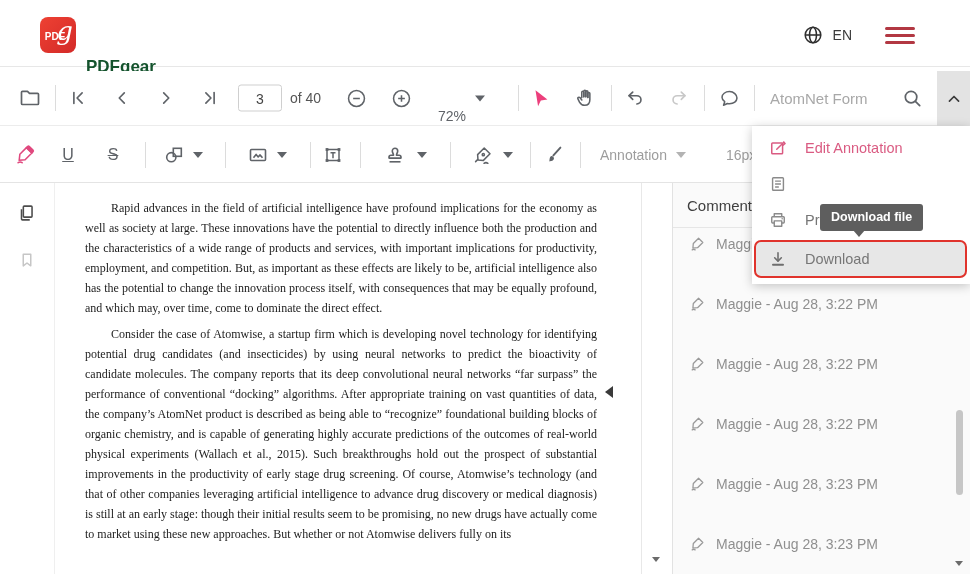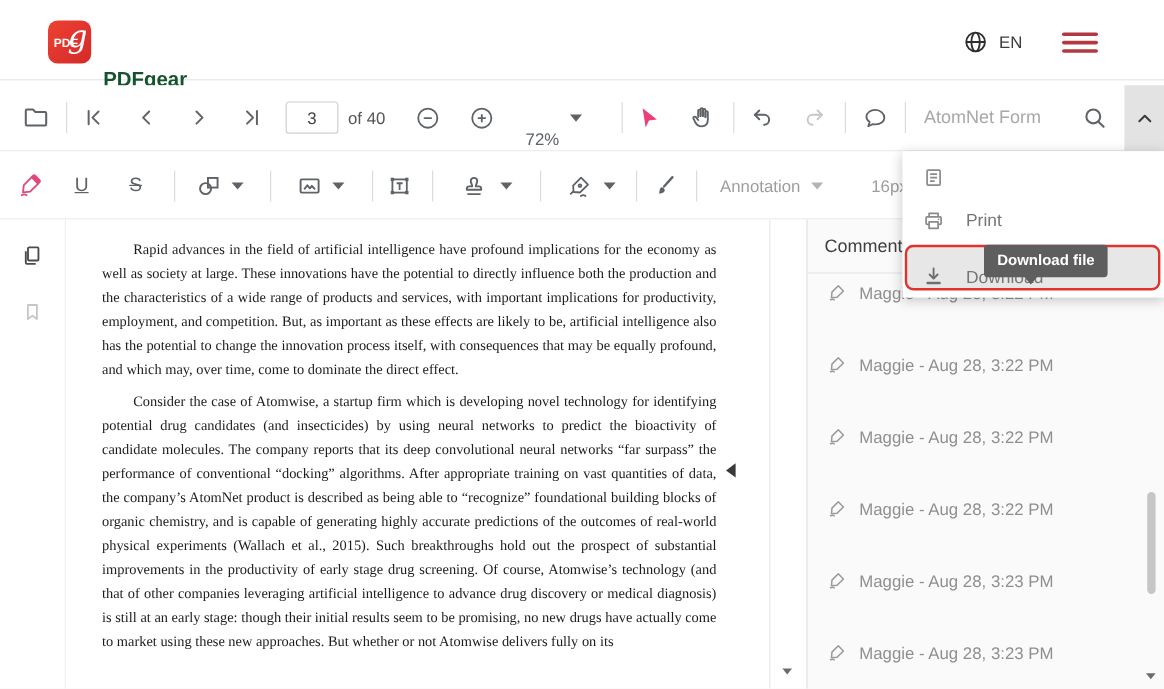--- a/index.html
+++ b/index.html
@@ -54,21 +54,21 @@
   .comment-item .label { font-size:14px; color:#8f8f8f; padding-top:1px; }
   .comments-thumb { position:absolute; right:7px; top:227px; width:7px; height:85px; border-radius:4px; background:#c6c6c6; cursor:pointer; }
   .comments-scroll-arrow { position:absolute; right:7px; bottom:8px; cursor:pointer; }
 
   
   .menu { position:absolute; left:752px; top:126px; width:218px; padding:4px 0 6px 0; background:#fff;
           box-shadow:0 2px 10px rgba(0,0,0,.22); z-index:50; }
   .menu-item { height:36px; display:flex; align-items:center; padding-left:16px; gap:17px; font-size:14.5px; color:#767676; cursor:pointer; }
   .menu-item.active { color:#da5b82; }
   .highlight-ring { margin:2px 3px 0 2px; border:2px solid #e0332c; border-radius:7px; background:#e7e7e7; }
-  .highlight-ring .menu-item { height:34px; padding-left:12px;align-items:flex-end; }
+  .highlight-ring .menu-item { height:34px; padding-left:12px; }
 
   
   .tooltip { position:absolute; left:820px; top:204px; height:27px; padding:0 11px; background:#5e5e5e; border-radius:3px;
              color:#fff; font-size:12.5px; font-weight:bold; line-height:27px; z-index:60; white-space:nowrap; }
   .tooltip-caret { position:absolute; left:33px; top:26px; width:0; height:0; border-left:6px solid transparent; border-right:6px solid transparent; border-top:7px solid #5e5e5e; }
 </style>
 </head>
 <body>
 
 <div id="app">
@@ -426,20 +426,30 @@
         </div>
       </div>
       <div class="comments-thumb"></div>
       <div class="arrow-down comments-scroll-arrow"></div>
     </div>
 
     <div class="collapse-handle" style="left:605px; top:203px;"></div>
   </div>
 
   <div class="menu">
+    <div class="menu-item active">
+      <span class="icon">
+        <svg width="20" height="20" viewBox="0 0 24 24" fill="none" stroke="#da5b82" stroke-width="1.8" stroke-linecap="round" stroke-linejoin="round">
+          <rect x="4.5" y="6" width="13" height="13" rx="1"></rect>
+          <path d="M10.5 13.5L19 5"></path>
+            <path d="M19 5l1.5 1.5-2 2"></path>
+        </svg>
+      </span>
+      <span>Edit Annotation</span>
+    </div>
     <div class="menu-item">
       <span class="icon">
         <svg width="20" height="20" viewBox="0 0 24 24" fill="none" stroke="#8a8a8a" stroke-width="1.7" stroke-linejoin="round">
           <rect x="5.5" y="4.5" width="13" height="15" rx="1"></rect>
           <path d="M8.5 8.5h7M8.5 12h7M8.5 15.5h4.5"></path>
         </svg>
       </span>
     </div>
     <div class="menu-item">
       <span class="icon">

